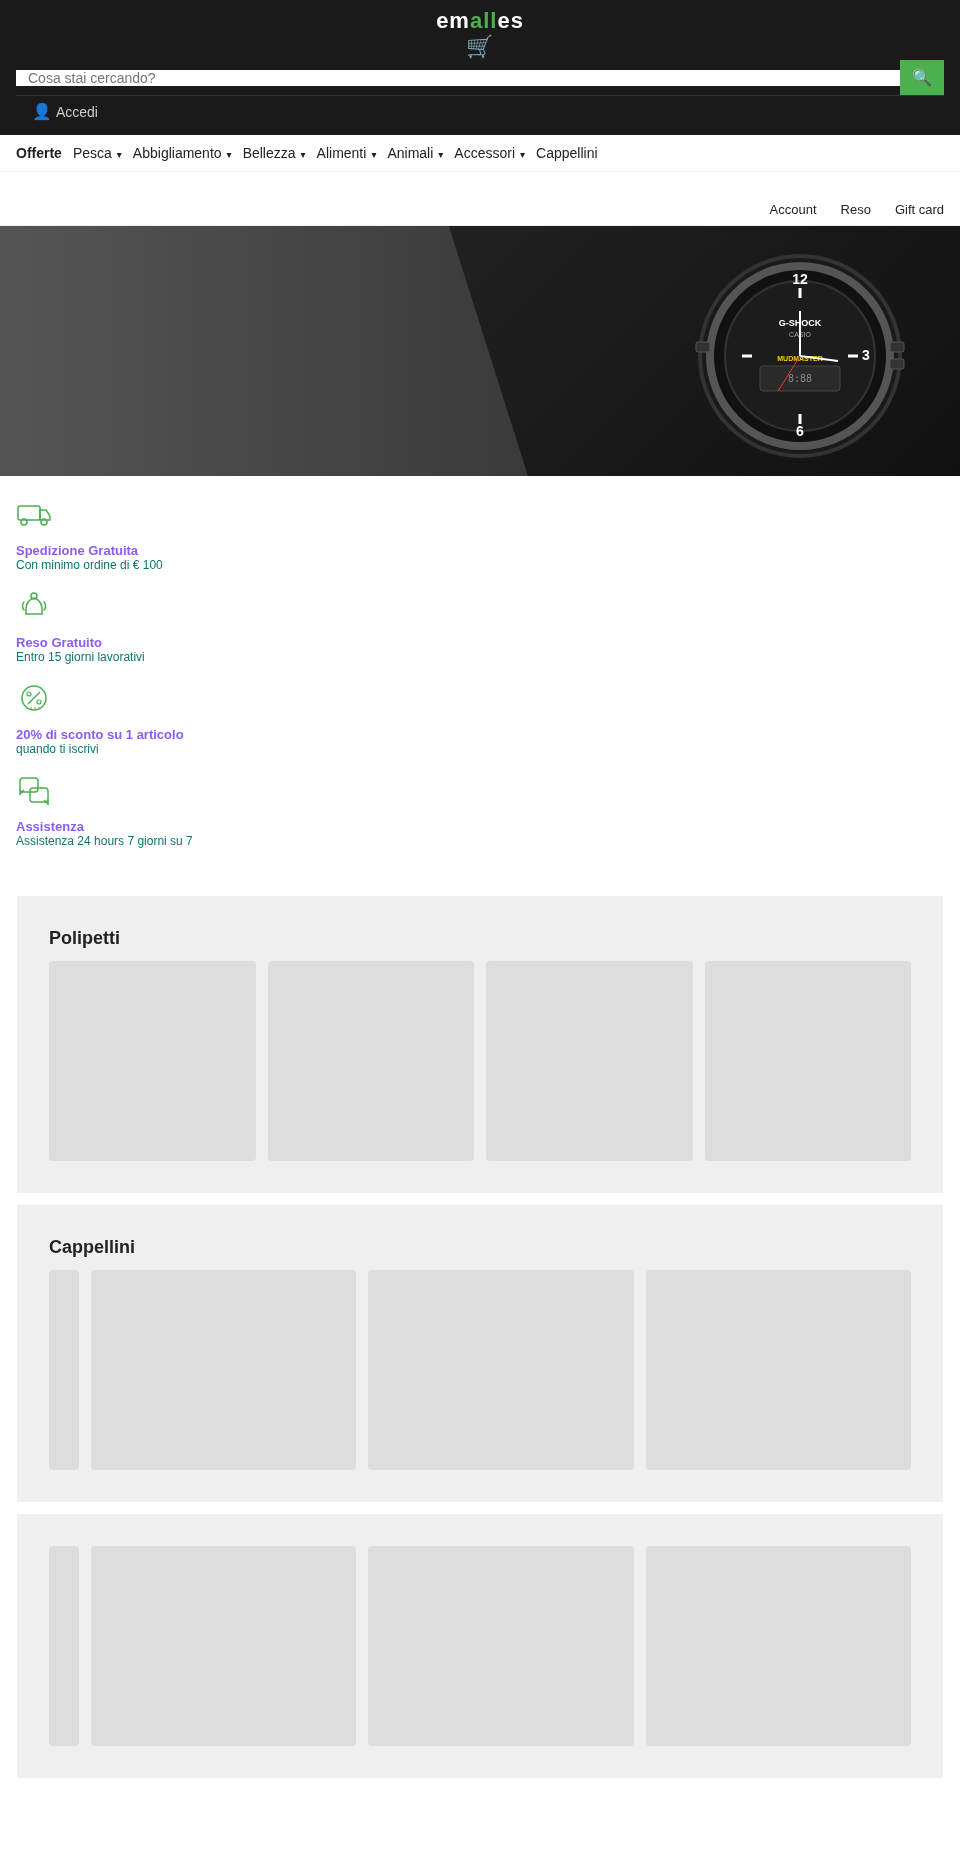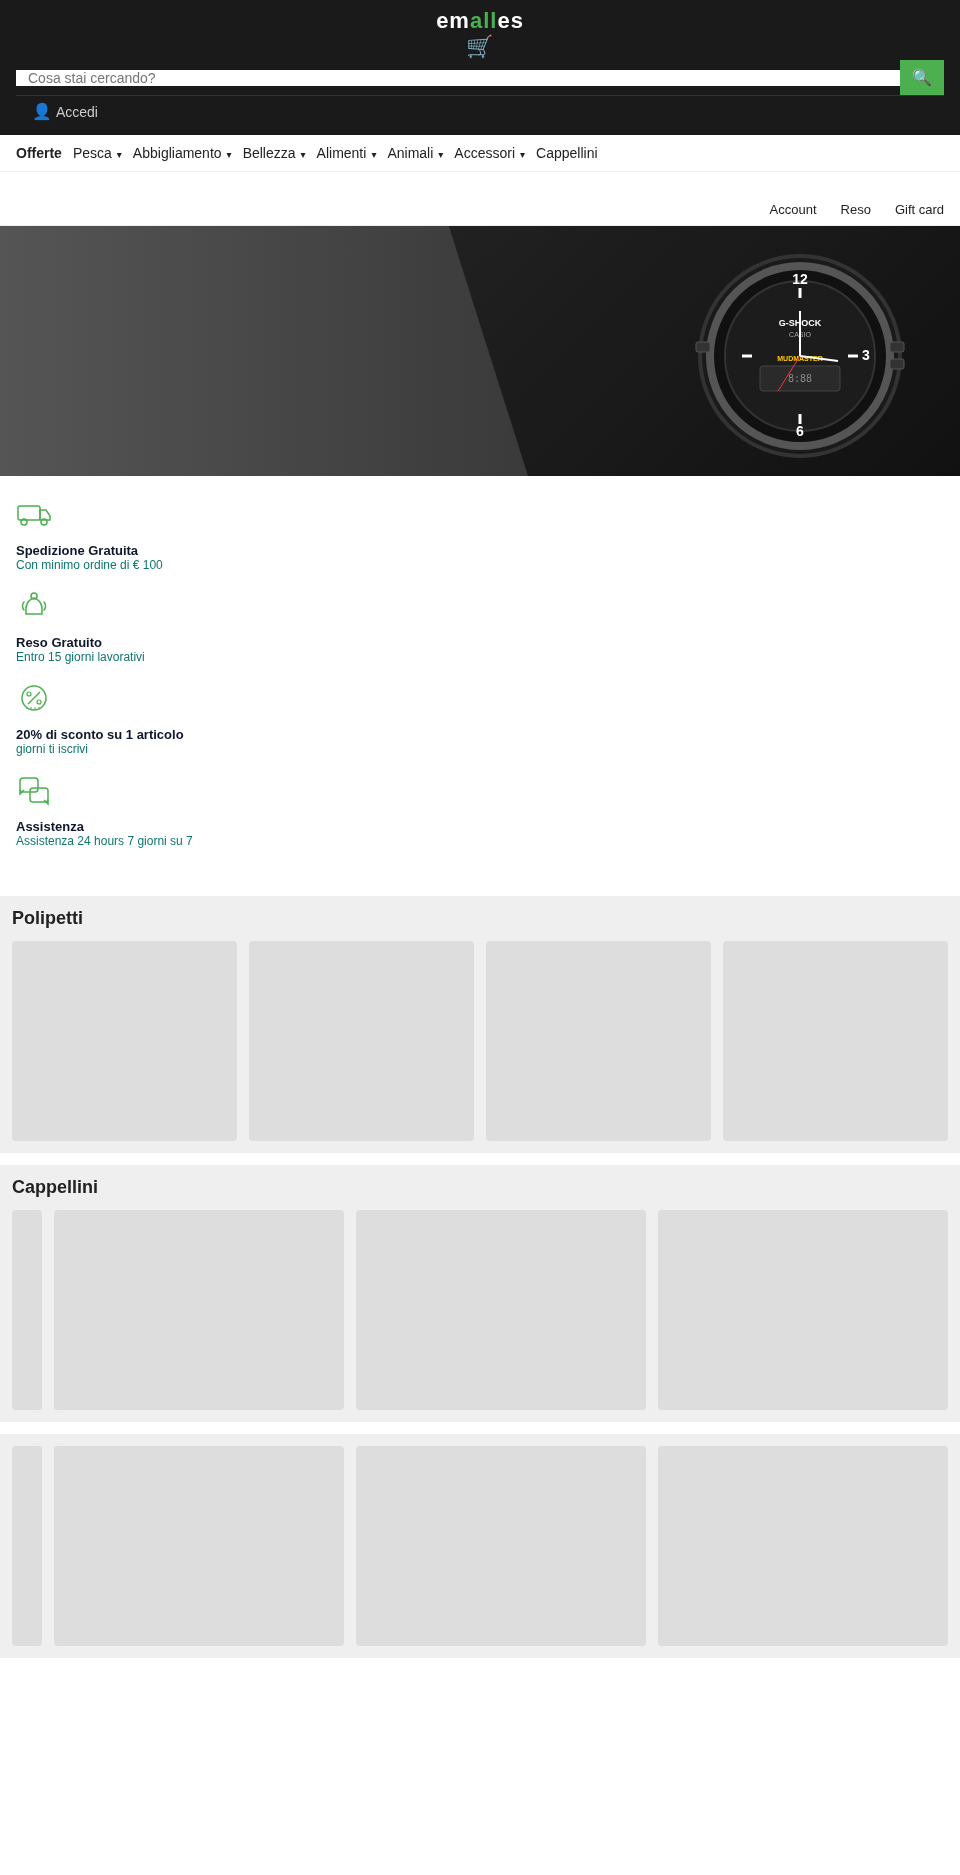--- a/index.html
+++ b/index.html
@@ -141,32 +141,32 @@
       margin-bottom: 16px;
     }
     .feature-icon {
       color: #4caf50;
       font-size: 28px;
       margin-bottom: 4px;
     }
     .feature-title {
       font-size: 13px;
       font-weight: bold;
-      color: #0f172a;
+      color: #8b5cf6;
     }
     .feature-desc {
       font-size: 12px;
       color: #0f766e;
     }
 
     
     .category-section {
       background: #efefef;
-      margin: 12px 0;
-      padding: 12px;
+      margin: 12px 17px;
+      padding: 32px;
     }
     .category-title {
       font-size: 18px;
       font-weight: bold;
       color: #222;
       margin-bottom: 12px;
     }
     .category-products {
       display: flex;
       gap: 12px;
@@ -317,21 +317,21 @@
     <div class="feature-icon">
       <svg width="36" height="36" viewBox="0 0 36 36" fill="none">
         <circle cx="18" cy="18" r="12" stroke="#4caf50" stroke-width="1.5" fill="none"></circle>
         <line x1="12" y1="24" x2="24" y2="12" stroke="#4caf50" stroke-width="1.5"></line>
         <circle cx="13" cy="14" r="2" stroke="#4caf50" stroke-width="1.2" fill="none"></circle>
         <circle cx="23" cy="22" r="2" stroke="#4caf50" stroke-width="1.2" fill="none"></circle>
         <path d="M10 28 L26 28" stroke="#4caf50" stroke-width="1" stroke-dasharray="2,2"></path>
       </svg>
     </div>
     <span class="feature-title">20% di sconto su 1 articolo</span>
-    <span class="feature-desc">giorni ti iscrivi</span>
+    <span class="feature-desc">quando ti iscrivi</span>
   </div>
 
   <div class="feature-item">
     <div class="feature-icon">
       <svg width="36" height="36" viewBox="0 0 36 36" fill="none">
         <rect x="4" y="6" width="18" height="14" rx="3" stroke="#4caf50" stroke-width="1.5" fill="none"></rect>
         <path d="M4 18 L4 22 L8 18" stroke="#4caf50" stroke-width="1.5" fill="none"></path>
         <rect x="14" y="16" width="18" height="14" rx="3" stroke="#4caf50" stroke-width="1.5" fill="none"></rect>
         <path d="M32 28 L32 32 L28 28" stroke="#4caf50" stroke-width="1.5" fill="none"></path>
       </svg>

